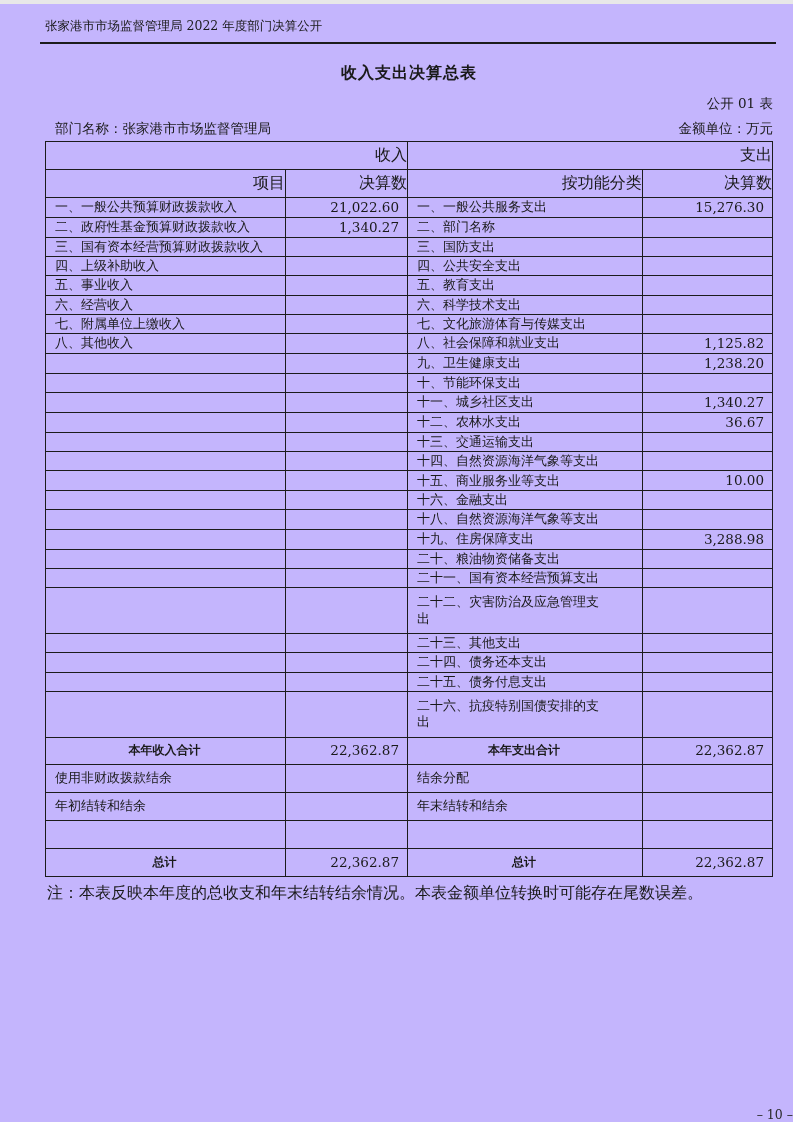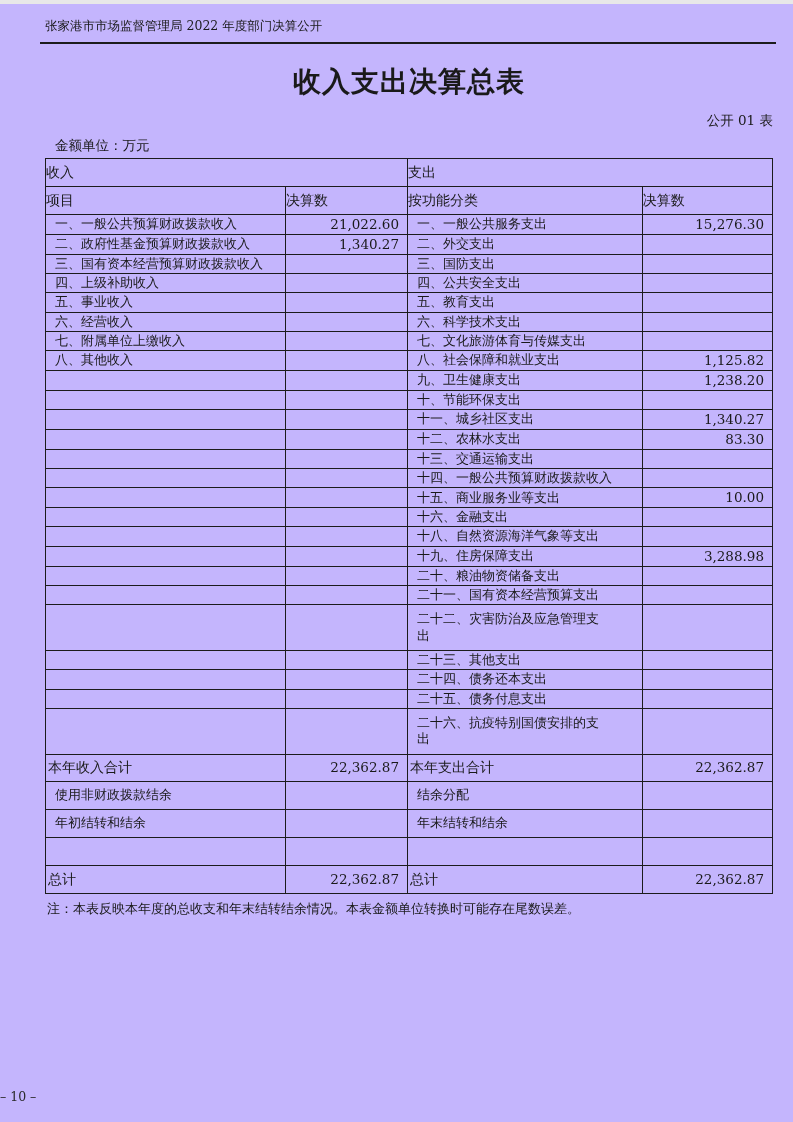--- a/index.html
+++ b/index.html
@@ -18,21 +18,21 @@
     font-size: 12.5px;
     padding-bottom: 7px;
     border-bottom: 2px solid #1c1c1c;
     margin-left: -5px;
     margin-right: -3px;
     padding-left: 5px;
   }
   .title {
     margin-top: 19px;
     text-align: center;
-    font-size: 28px;
+    font-size: 16px;
     font-weight: bold;
     letter-spacing: 1px;
   }
   .table-no {
     margin-top: 11px;
     text-align: right;
     font-size: 13.5px;
   }
   .meta-row {
     margin-top: 7px;
@@ -48,75 +48,77 @@
     margin-top: 3px;
     border: 1.5px solid #1c1c1c;
   }
   .fin-table th, .fin-table td {
     border: 1px solid #1c1c1c;
     font-weight: normal;
     overflow: hidden;
   }
   .fin-table thead th {
     height: 28px;
-    text-align: left;
-    font-size: 14px;
+    text-align: right;
+    font-size: 16px;
     vertical-align: middle;
   }
   .fin-table tbody tr { height: 14px; }
   .fin-table tbody tr.tall { height: 46px; }
   .fin-table tbody tr.summary { height: 28px; }
   .fin-table tbody tr.summary-first { height: 27px; }
   .fin-table td {
     font-size: 13px;
     vertical-align: middle;
     line-height: 1.25;
   }
   .fin-table td.label { text-align: left; padding: 1px 4px 1px 9px; }
   .fin-table td.value { text-align: right; padding: 1px 8px 1px 2px; font-size: 13.5px; }
   .fin-table tr.total-row td.label {
-    font-weight: normal;
-    font-size: 14px;
+    text-align: center;
+    font-weight: bold;
+    font-size: 12px;
     padding-left: 2px;
   }
   .wrap-limit {
     display: inline-block;
     max-width: 14em;
     word-break: break-all;
     vertical-align: middle;
   }
   .footnote {
     margin-top: 6px;
-    font-size: 13px;
+    font-size: 16px;
     padding-left: 2px;
   }
   .page-number {
     position: absolute;
     left: 0;
-    bottom: 22px;
+    bottom: 4px;
     width: 100%;
-    text-align: left;
+    text-align: right;
     font-size: 12.5px;
     color: #2a2a2a;
   }
 </style>
 </head>
 <body>
 
 <div class="page">
 
   <div class="doc-header">
     <span>张家港市市场监督管理局 2022 年度部门决算公开</span>
   </div>
 
   <div class="title">收入支出决算总表</div>
 
   <div class="table-no">公开 01 表</div>
 
   <div class="meta-row">
+    <span>部门名称：张家港市市场监督管理局</span>
     <span>金额单位：万元</span>
   </div>
 
   <table class="fin-table">
     <colgroup>
       <col style="width:33.0%">
       <col style="width:16.8%">
       <col style="width:32.3%">
       <col style="width:17.9%">
     </colgroup>
@@ -135,21 +137,21 @@
     <tbody id="table-body">
         <tr>
           <td class="label">一、一般公共预算财政拨款收入</td>
           <td class="value">21,022.60</td>
           <td class="label">一、一般公共服务支出</td>
           <td class="value">15,276.30</td>
         </tr>
         <tr>
           <td class="label">二、政府性基金预算财政拨款收入</td>
           <td class="value">1,340.27</td>
-          <td class="label">二、外交支出</td>
+          <td class="label">二、部门名称</td>
           <td class="value"></td>
         </tr>
         <tr>
           <td class="label">三、国有资本经营预算财政拨款收入</td>
           <td class="value"></td>
           <td class="label">三、国防支出</td>
           <td class="value"></td>
         </tr>
         <tr>
           <td class="label">四、上级补助收入</td>
@@ -196,32 +198,32 @@
         <tr>
           <td class="label"></td>
           <td class="value"></td>
           <td class="label">十一、城乡社区支出</td>
           <td class="value">1,340.27</td>
         </tr>
         <tr>
           <td class="label"></td>
           <td class="value"></td>
           <td class="label">十二、农林水支出</td>
-          <td class="value">83.30</td>
+          <td class="value">36.67</td>
         </tr>
         <tr>
           <td class="label"></td>
           <td class="value"></td>
           <td class="label">十三、交通运输支出</td>
           <td class="value"></td>
         </tr>
         <tr>
           <td class="label"></td>
           <td class="value"></td>
-          <td class="label">十四、一般公共预算财政拨款收入</td>
+          <td class="label">十四、自然资源海洋气象等支出</td>
           <td class="value"></td>
         </tr>
         <tr>
           <td class="label"></td>
           <td class="value"></td>
           <td class="label">十五、商业服务业等支出</td>
           <td class="value">10.00</td>
         </tr>
         <tr>
           <td class="label"></td>

